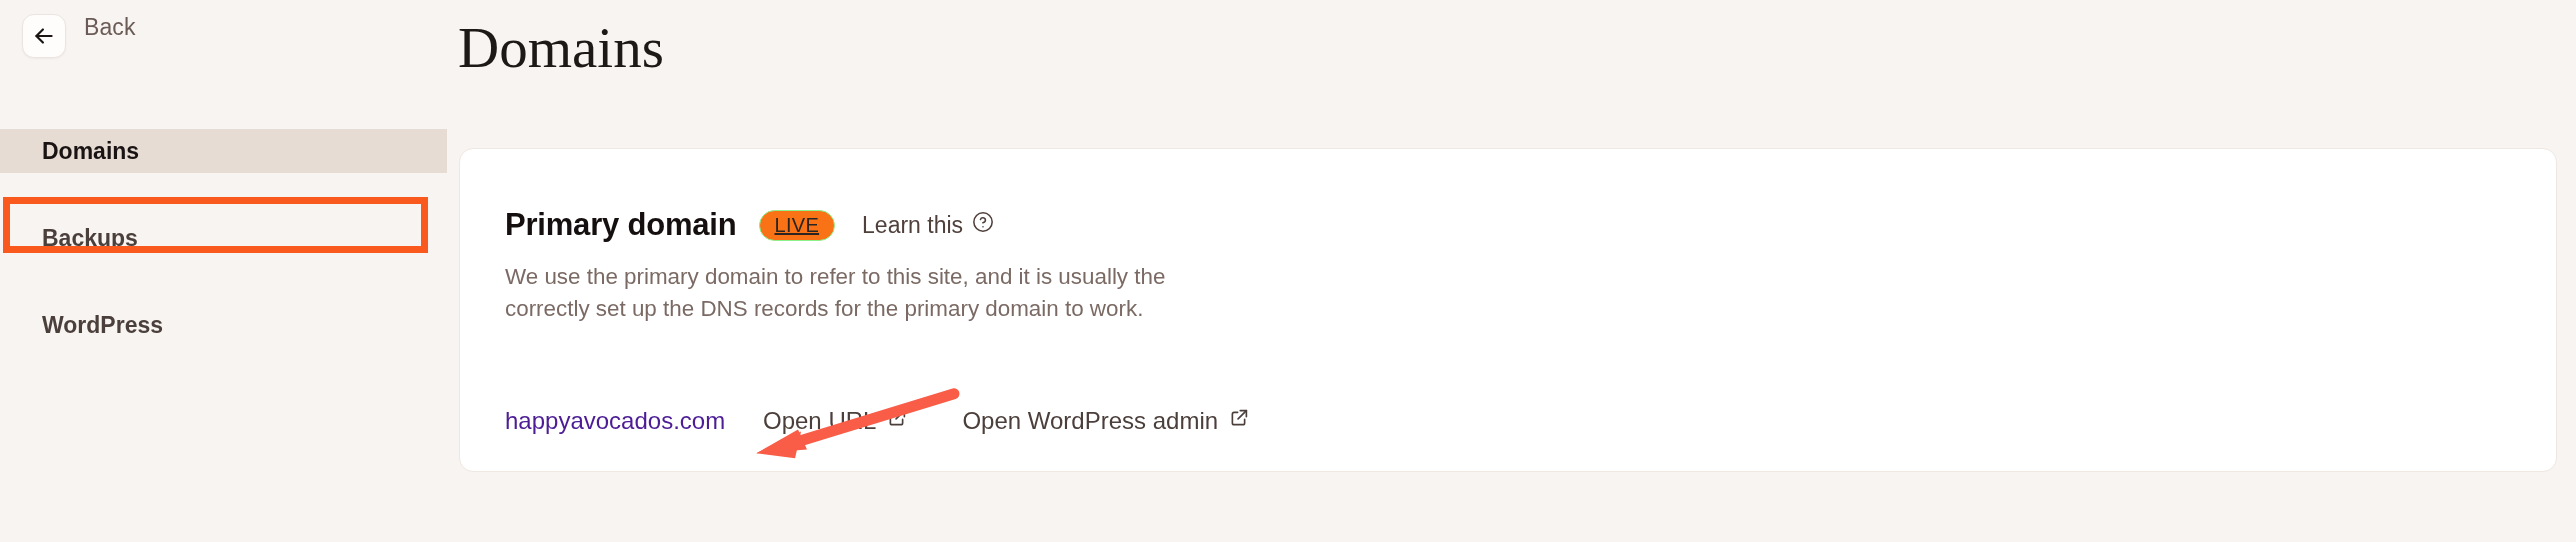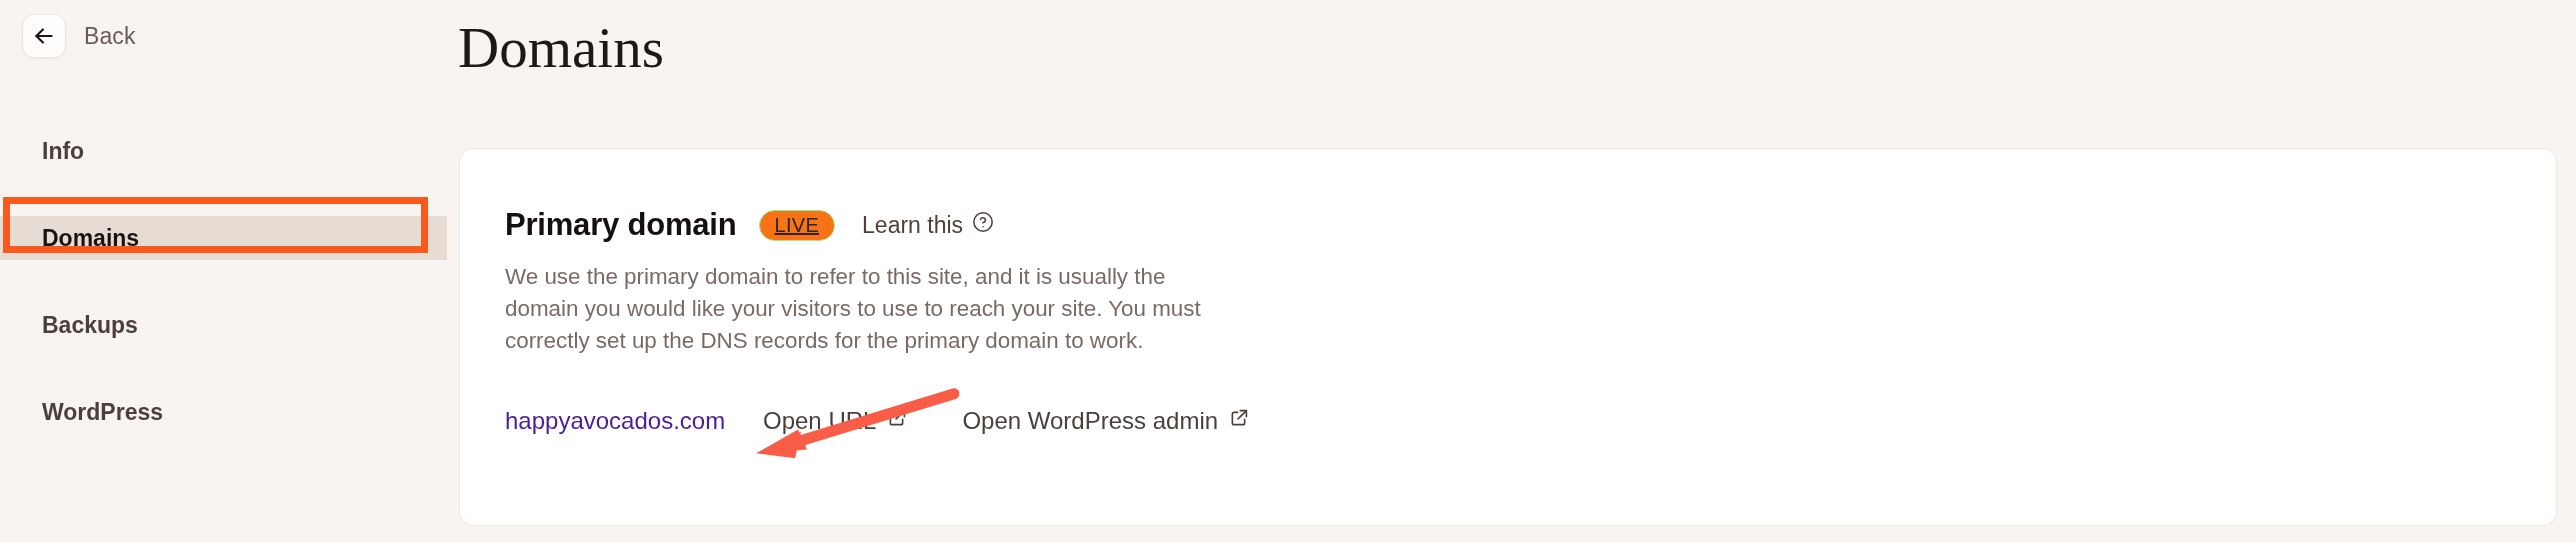--- a/index.html
+++ b/index.html
@@ -30,21 +30,20 @@
     width: 447px;
     height: 543px;
     background: #f8f4f1;
   }
 
   .back-row {
     position: absolute;
     left: 22px;
     top: 14px;
     display: flex;
-    align-items: center;
     gap: 18px;
   }
   .back-btn {
     width: 44px;
     height: 44px;
     border-radius: 12px;
     background: #fffdfb;
     border: 1px solid #ece5df;
     box-shadow: 0 1px 2px rgba(60,40,30,0.05);
     display: flex;
@@ -114,21 +113,21 @@
     font-weight: 400;
     color: #1d1917;
     letter-spacing: 0px;
   }
 
   .card {
     position: absolute;
     left: 12px;
     top: 148px;
     width: 2098px;
-    height: 378px;
+    height: 324px;
     background: #ffffff;
     border: 1px solid #efe7e1;
     border-radius: 14px;
     box-sizing: border-box;
     overflow: hidden;
   }
 
   .card-head {
     position: absolute;
     left: 45px;
@@ -226,21 +225,20 @@
           <svg width="26" height="26" viewBox="0 0 24 24" fill="none" stroke="#1a1412" stroke-width="2" stroke-linecap="round" stroke-linejoin="round">
             <line x1="19" y1="12" x2="5" y2="12"></line>
             <polyline points="11 18 5 12 11 6"></polyline>
           </svg>
         </span>
       </div>
       <div class="back-label">Back</div>
     </div>
 
     <div class="nav">
-      <div class="nav-item" style="margin-bottom:43px;">Info</div>
       <div class="nav-item active" style="height:44px;margin-bottom:43px;">Domains</div>
       <div class="nav-item" style="margin-bottom:43px;">Backups</div>
       <div class="nav-item" style="margin-bottom:43px;">WordPress</div>
 
     </div>
 
     <div class="highlight-box"></div>
   </div>
 
   <div class="main">
@@ -258,21 +256,20 @@
               <circle cx="12" cy="12" r="10"></circle>
               <path d="M9.2 9.2a2.8 2.8 0 0 1 5.45.9c0 1.9-2.8 2.8-2.8 2.8"></path>
               <line x1="12" y1="17.3" x2="12.01" y2="17.3"></line>
             </svg>
           </span>
         </div>
       </div>
 
       <div class="card-body">
         <span>We use the primary domain to refer to this site, and it is usually the</span>
-        <span>domain you would like your visitors to use to reach your site. You must</span>
         <span>correctly set up the DNS records for the primary domain to work.</span>
       </div>
 
       <div class="card-footer">
         <div class="domain-name">happyavocados.com</div>
 
         <div class="ext-link">
           <span>Open URL</span>
           <span class="ext-icon">
             <svg width="21" height="21" viewBox="0 0 24 24" fill="none" stroke="#4b3f3b" stroke-width="1.9" stroke-linecap="round" stroke-linejoin="round">

